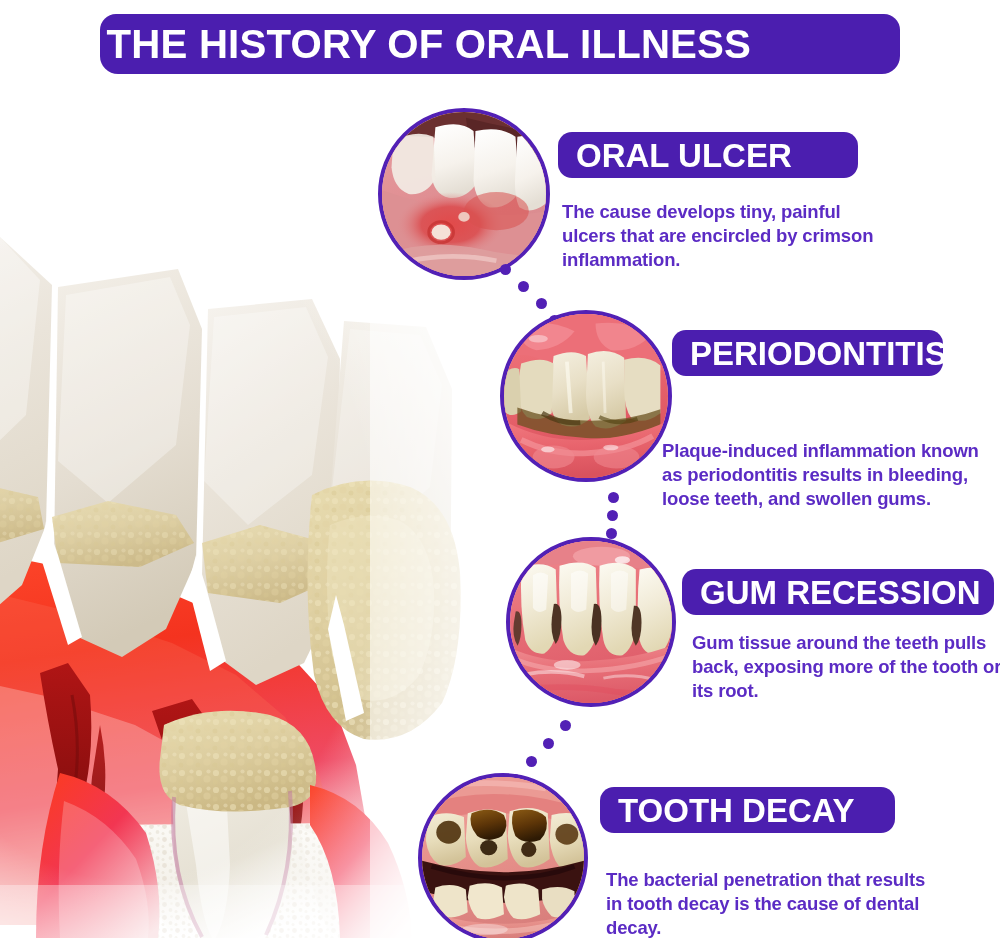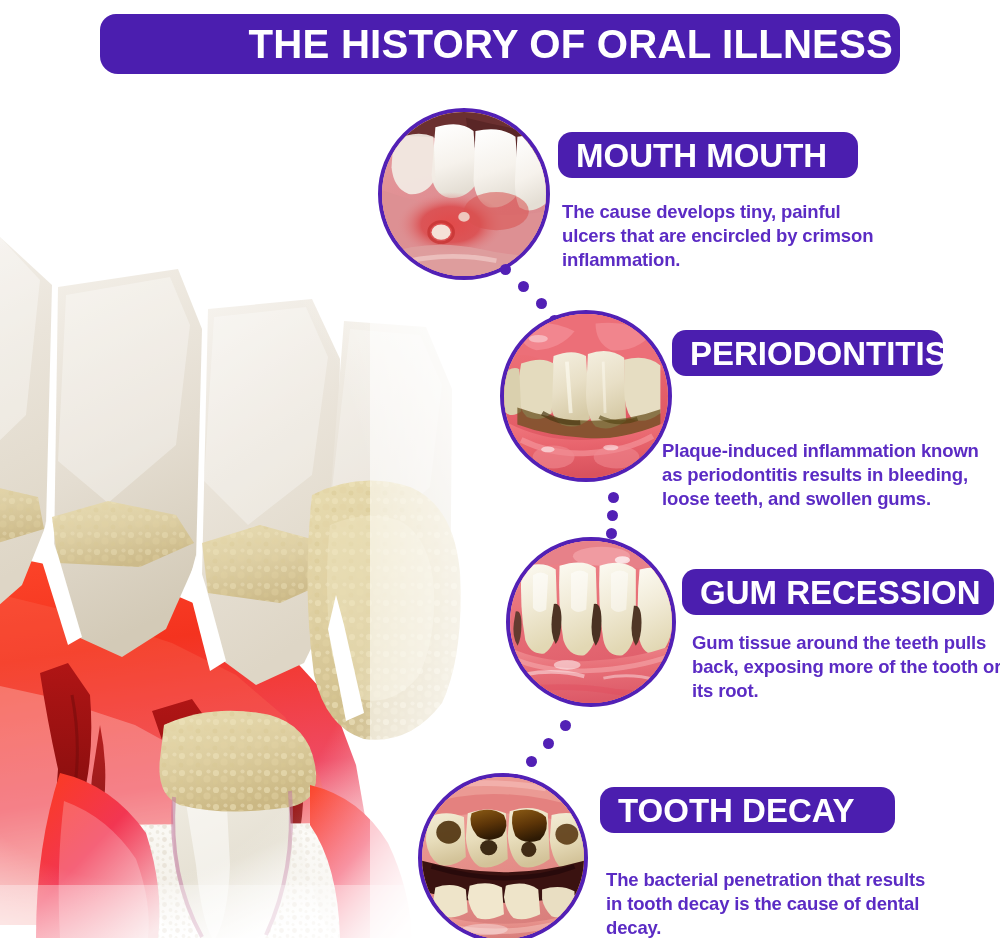--- a/index.html
+++ b/index.html
@@ -18,21 +18,21 @@
     background:#fff;
   }
 
   
   .title-bar{
     position:absolute;
     left:100px;top:14px;
     width:800px;height:60px;
     background:var(--deep);
     border-radius:16px 16px 18px 18px;
-    display:flex;align-items:center;justify-content:flex-end;
+    display:flex;align-items:center;justify-content:flex-start;
     box-sizing:border-box;
   }
   .title-bar .title-text{
     color:#ffffff;
     font-size:41px;
     font-weight:bold;
     letter-spacing:0.2px;
     line-height:1;
     white-space:nowrap;
     text-align:center;
@@ -281,21 +281,21 @@
       <ellipse cx="62" cy="126" rx="10" ry="8" fill="#f5e9df" opacity="0.95"></ellipse>
       <ellipse cx="62" cy="126" rx="13" ry="11" fill="none" stroke="#c3302f" stroke-width="3" opacity="0.7"></ellipse>
       <ellipse cx="86" cy="110" rx="6" ry="5" fill="#f2e4d8" opacity="0.8"></ellipse>
 
       <path d="M0 150 Q50 132 104 144 Q150 154 172 148 V172 H0 Z" fill="#dfa0a0" opacity="0.8"></path>
       <path d="M20 158 Q70 146 120 156" stroke="#f4d3d0" stroke-width="5" fill="none" opacity="0.6"></path>
     </svg>
   </div>
 
   <div class="pill" style="left:558px;top:132px;width:300px;">
-    <span class="pill-text">MOUTH MOUTH</span>
+    <span class="pill-text">ORAL ULCER</span>
   </div>
 
   <div class="desc" style="left:562px;top:200px;width:320px;">The cause develops tiny, painful ulcers that are encircled by crimson inflammation.</div>
 
   <div>
     <span class="dot" style="left:500px;top:264px;"></span>
     <span class="dot" style="left:518px;top:281px;"></span>
     <span class="dot" style="left:536px;top:298px;"></span>
     <span class="dot" style="left:549px;top:315px;"></span>
   </div>

